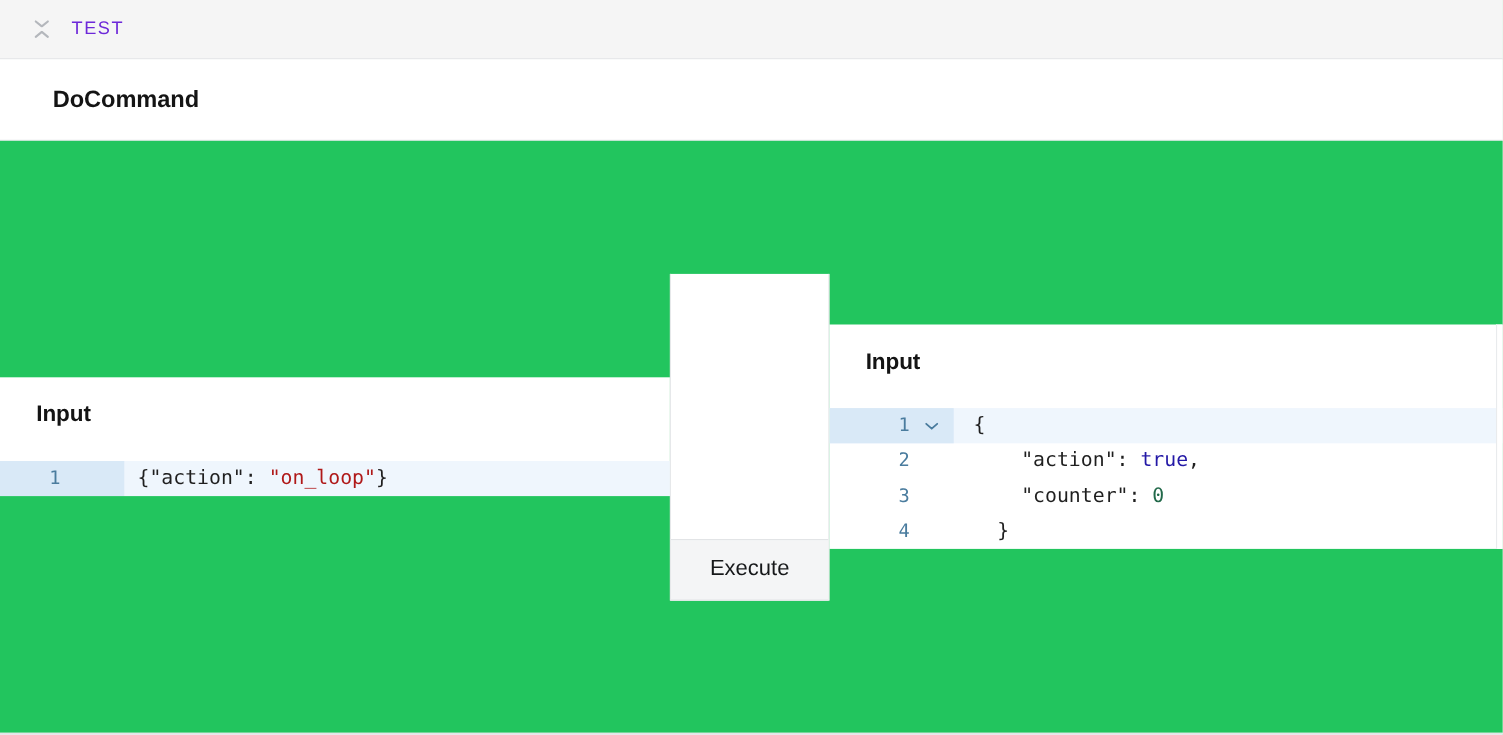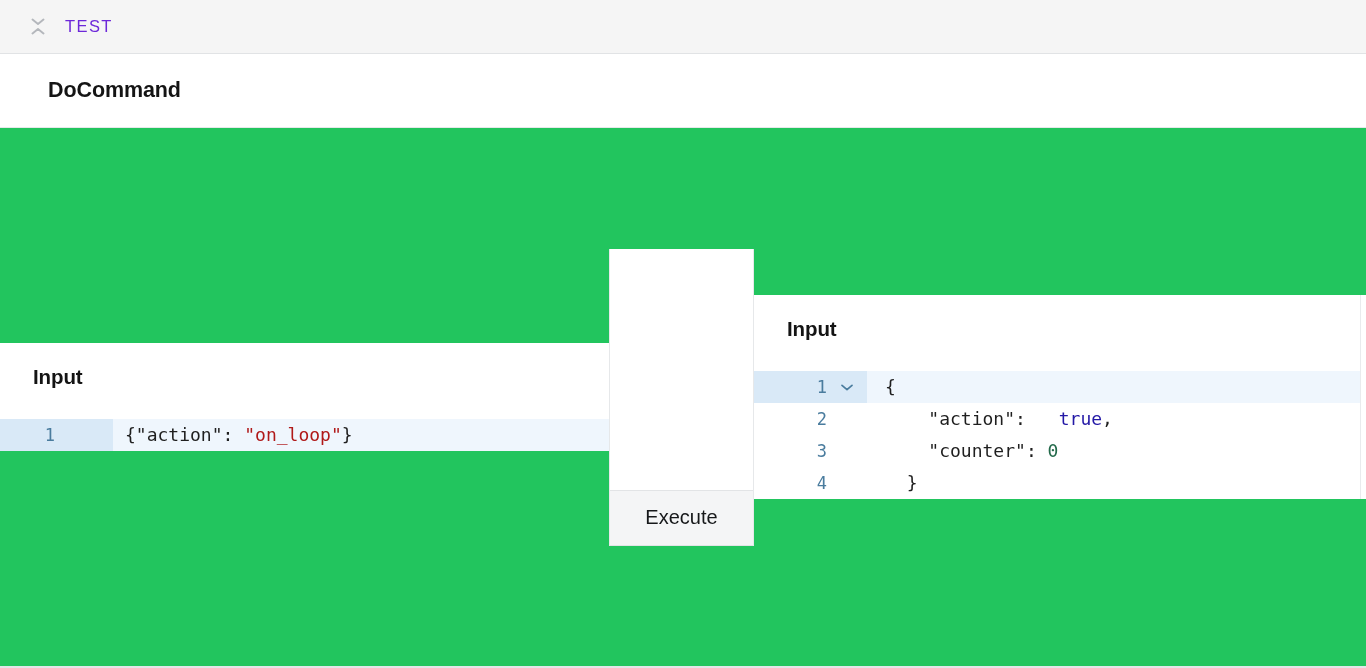--- a/index.html
+++ b/index.html
@@ -170,21 +170,21 @@
     flex: 1 1 auto;
     display: flex;
     align-items: center;
     padding-left: 12px;
     color: #1f1f1f;
     min-width: 0;
   }
   .pane-output .code-text { padding-left: 18px; }
 
   .tok-str   { color: #b01919; }
-  .tok-bool  { color: #2318a6; margin-left: 22px; }
+  .tok-bool  { color: #2318a6; }
   .tok-num   { color: #22694a; }
   .tok-plain { color: #1f1f1f; }
 
   
   .middle-spacer-top { height: 241px; flex: 0 0 241px; }
   .execute-btn {
     display: block;
     width: 100%;
     height: 56px;
     border: none;

